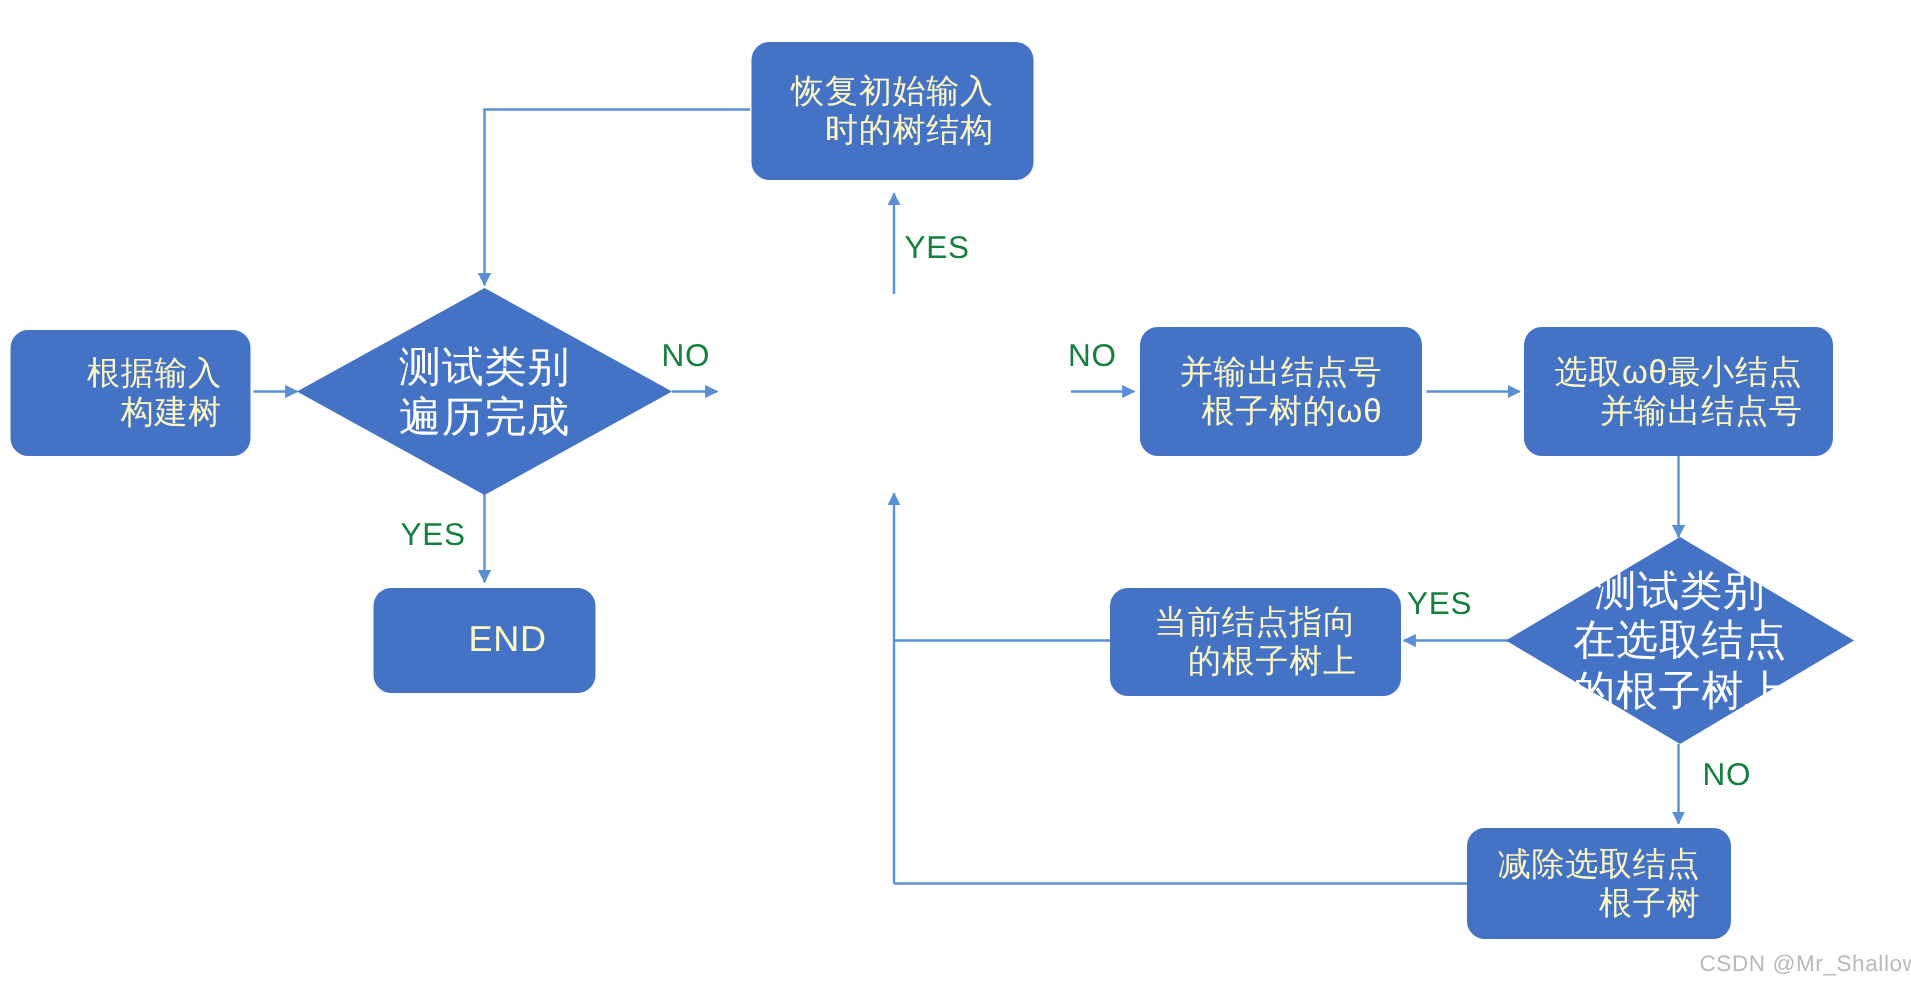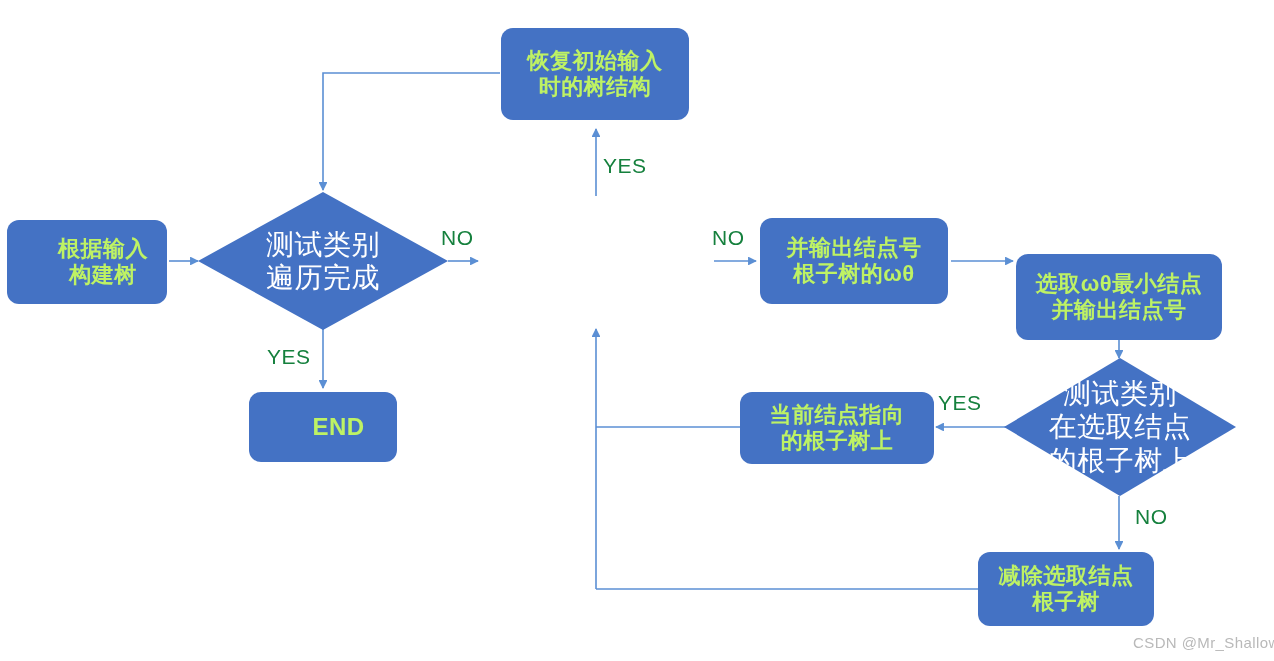--- a/index.html
+++ b/index.html
@@ -26,25 +26,24 @@
     height: 661px;
     pointer-events: none;
   }
   
   .node {
     position: absolute;
     box-sizing: border-box;
     display: flex;
     align-items: center;
     justify-content: center;
-    text-align: center;
-    color: #bef264;
+    text-align: right;
+    color: #fef9c3;
     line-height: 1.18;
     white-space: pre-line;
-    font-weight: bold;
   }
   .proc {
     background: #4472C4;
     border-radius: 12px;
     font-size: 22px;
     letter-spacing: 0.5px;
   }
   .proc.end-node {
     font-size: 24px;
   }
@@ -152,21 +151,21 @@
 
   <div class="node proc end-node" style="left:249px; top:392px; width:148px; height:70px;padding-left:31px;">
     <span>END</span>
   </div>
 
   <div class="node proc" style="left:760px; top:218px; width:188px; height:86px;">
     <span>并输出结点号
 根子树的ωθ</span>
   </div>
 
-  <div class="node proc" style="left:1016px; top:218px; width:206px; height:86px;margin-top:36px;">
+  <div class="node proc" style="left:1016px; top:218px; width:206px; height:86px;">
     <span>选取ωθ最小结点
 并输出结点号</span>
   </div>
 
   <div class="diamond-wrap" style="left:1004px; top:358px; width:232px; height:138px;">
     <svg width="232" height="138" viewBox="0 0 232 138">
       <polygon points="116,0 232,69 116,138 0,69" fill="#4472C4"></polygon>
     </svg>
     <div class="diamond-label">测试类别
 在选取结点

